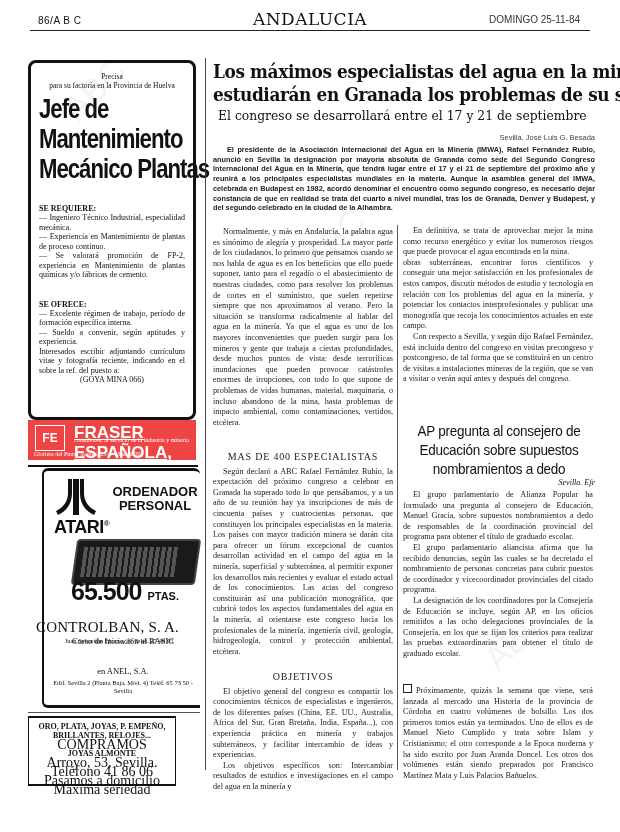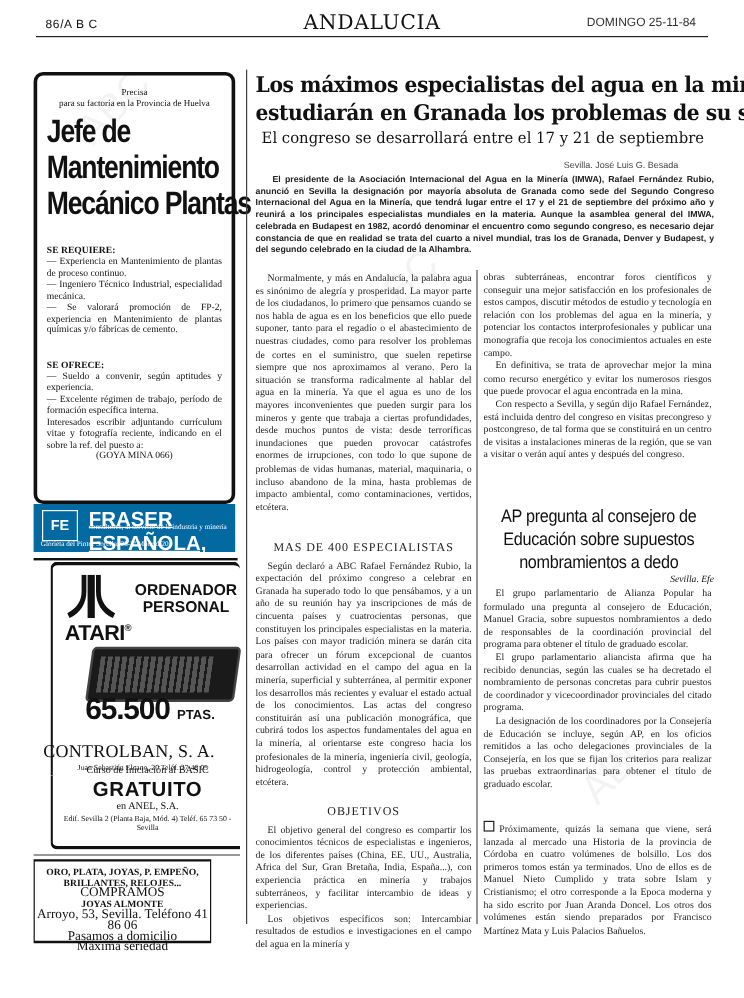--- a/index.html
+++ b/index.html
@@ -14,21 +14,21 @@
   .hdr-right { position: absolute; right: 10px; top: 6px; font-family: "Liberation Sans", sans-serif; font-size: 10px; color: #333; }
 
   
   .ad1 { left: 28px; top: 60px; width: 168px; height: 360px; border: 3px solid #111; border-radius: 8px; box-sizing: border-box; padding: 6px 8px; }
   .ad1 .t1 { font-family: "DejaVu Serif", serif; font-weight: bold; font-size: 14px; text-align: center; line-height: 17px; letter-spacing: 0.3px; }
   .ad1 .small { font-size: 7.5px; text-align: center; line-height: 9px; margin-top: 3px; }
   .ad1 .big { font-family: "Liberation Sans Narrow", "Liberation Sans", sans-serif; font-weight: bold; font-size: 27px; line-height: 30px; letter-spacing: -1.2px; margin-top: 4px; transform: scaleX(0.82); transform-origin: left; white-space: nowrap; }
   .ad1 .sec { font-size: 8px; font-weight: bold; margin-top: 20px; }
   .ad1 .body { font-size: 8px; line-height: 9.5px; text-align: justify; }
   .ad1 .ctr { text-align: center; font-size: 8px; line-height: 9.5px; }
-  .fraser { left: 28px; top: 420px; width: 168px; height: 40px; background: #0369a1; color: #fff; box-sizing: border-box; padding: 4px 6px; }
+  .fraser { left: 28px; top: 420px; width: 168px; height: 40px; background: #ef4444; color: #fff; box-sizing: border-box; padding: 4px 6px; }
   .fraser .logo { position: absolute; left: 7px; top: 5px; width: 28px; height: 24px; border: 1.5px solid #fff; font-family: "Liberation Sans", sans-serif; font-weight: bold; font-size: 12px; line-height: 24px; text-align: center; }
   .fraser .name { position: absolute; left: 46px; top: 3px; font-family: "Liberation Sans", sans-serif; font-weight: bold; font-size: 17px; text-decoration: underline; }
   .fraser .sub { position: absolute; left: 46px; top: 17px; font-size: 6px; line-height: 7px; }
   .fraser .addr { position: absolute; left: 6px; top: 31px; font-size: 6px; }
 
   .sep1 { left: 28px; top: 465px; width: 170px; height: 2px; background: #111; }
 
   .ad2 { left: 42px; top: 468px; width: 158px; height: 178px; border-left: 2px solid #111; border-top: 3px solid #111; border-radius: 6px 6px 0 0; box-sizing: border-box; }
   .atari-logo { position: absolute; left: 12px; top: 8px; width: 40px; height: 36px; }
   .atari-word { position: absolute; left: 10px; top: 46px; font-family: "Liberation Sans", sans-serif; font-weight: bold; font-size: 18px; letter-spacing: -0.5px; }
@@ -42,27 +42,27 @@
 
   .ad2b { left: 42px; top: 646px; width: 158px; height: 62px; border-left: 2px solid #111; border-bottom: 3px solid #111; border-radius: 0 0 0 6px; box-sizing: border-box; }
   .curso { position: absolute; left: 0; top: -10px; width: 158px; text-align: center; font-size: 8.5px; }
   .grat { position: absolute; left: 0; top: 0; width: 158px; text-align: center; font-family: "Liberation Sans", sans-serif; font-weight: bold; font-size: 17px; letter-spacing: 0.5px; }
   .anel { position: absolute; left: 0; top: 20px; width: 158px; text-align: center; font-size: 8.5px; }
   .anel-addr { position: absolute; left: 0; top: 33px; width: 158px; text-align: center; font-size: 6.5px; line-height: 8px; }
 
   .sep2 { left: 28px; top: 712px; width: 172px; height: 1px; background: #555; }
   .ad3 { left: 28px; top: 716px; width: 148px; height: 70px; border: 1px solid #111; border-top-width: 2px; border-bottom-width: 2px; box-sizing: border-box; text-align: center; padding-top: 4px; }
   .ad3 .l1 { font-size: 8px; font-weight: bold; line-height: 9px; }
-  .ad3 .l2 { font-size: 11px; line-height: 9px; }
+  .ad3 .l2 { font-size: 14px; line-height: 9px; }
 
   
   .vline { left: 205px; top: 58px; width: 1px; height: 712px; background: #444; }
   .headline { left: 213px; top: 60px; width: 385px; font-family: "DejaVu Serif", serif; font-weight: bold; font-size: 18px; line-height: 23px; letter-spacing: -0.4px; transform: scaleX(0.94); transform-origin: left; white-space: nowrap; }
   .subhead { left: 218px; top: 108px; width: 380px; font-family: "DejaVu Serif", serif; font-size: 13px; letter-spacing: 0; white-space: nowrap; transform: scaleX(0.95); transform-origin: left; }
-  .byline { left: 440px; top: 133px; width: 155px; text-align: center; font-family: "Liberation Sans", sans-serif; font-size: 7.5px; color: #444; }
+  .byline { left: 440px; top: 133px; width: 155px; text-align: right; font-family: "Liberation Sans", sans-serif; font-size: 7.5px; color: #444; }
   .lead { left: 213px; top: 145px; width: 382px; font-family: "Liberation Sans", sans-serif; font-size: 7.3px; line-height: 9.7px; text-align: justify; text-indent: 14px; font-weight: bold; color: #222; }
 
   .col { font-size: 8.2px; line-height: 10.6px; text-align: justify; color: #222; }
   .col p { margin: 0; text-indent: 10px; }
   .col1 { left: 213px; top: 227px; width: 180px; }
   .col1b { left: 213px; top: 452px; width: 180px; }
   .col1c { left: 213px; top: 672px; width: 180px; }
   .sechead { text-align: center; font-size: 10px; letter-spacing: 0.8px; margin: 0 0 4px 0 !important; text-indent: 0 !important; color: #222; }
   .vline2 { left: 397px; top: 225px; width: 1px; height: 545px; background: #555; }
   .col2 { left: 403px; top: 226px; width: 190px; }
@@ -87,26 +87,26 @@
   <span class="hdr-right">DOMINGO 25-11-84</span>
 </div>
 
 <div class="abs ad1">
   <div class="small">Precisa</div>
   <div class="small" style="margin-top:0">para su factoría en la Provincia de Huelva</div>
   <div class="big">Jefe de</div>
   <div class="big" style="margin-top:0">Mantenimiento</div>
   <div class="big" style="margin-top:0">Mecánico Plantas</div>
   <div class="sec">SE REQUIERE:</div>
+  <div class="body">— Ingeniero Técnico Industrial, especialidad mecánica.</div>
   <div class="body">— Experiencia en Mantenimiento de plantas de proceso continuo.</div>
-  <div class="body">— Ingeniero Técnico Industrial, especialidad mecánica.</div>
   <div class="body">— Se valorará promoción de FP-2, experiencia en Mantenimiento de plantas químicas y/o fábricas de cemento.</div>
   <div class="sec">SE OFRECE:</div>
+  <div class="body">— Excelente régimen de trabajo, período de formación específica interna.</div>
   <div class="body">— Sueldo a convenir, según aptitudes y experiencia.</div>
-  <div class="body">— Excelente régimen de trabajo, período de formación específica interna.</div>
   <div class="body">Interesados escribir adjuntando currículum vitae y fotografía reciente, indicando en el sobre la ref. del puesto a:</div>
   <div class="ctr">(GOYA MINA 066)</div>
 </div>
 
 <div class="abs fraser">
   <div class="logo">FE</div>
   <div class="name">FRASER ESPAÑOLA, S.A.</div>
   <div class="sub">consultores, al servicio de la industria y minería</div>
   <div class="addr">Glorieta del Pintor Sorolla, 25-3º  Madrid-20</div>
 </div>
@@ -126,21 +126,20 @@
   </div>
   <div class="keyboard">
       <div class="keys"></div>
     </div>
   <div class="price"><span>65.500</span> <span class="ptas">PTAS.</span></div>
   <div class="ctrl">CONTROLBAN, S. A.</div>
   <div class="ctrl-addr">Juan Sebastián Elcano, 20  Teléf. 27 48 05</div>
 </div>
 <div class="abs ad2b">
   <div class="curso">Curso de Iniciación al BASIC</div>
-  <div class="grat" style="top:2px">GRATUITO</div>
   <div class="anel">en ANEL, S.A.</div>
   <div class="anel-addr">Edif. Sevilla 2 (Planta Baja, Mód. 4)  Teléf. 65 73 50 - Sevilla</div>
 </div>
 
 <div class="abs sep2"></div>
 
 <div class="abs ad3">
   <div class="l1">ORO, PLATA, JOYAS, P. EMPEÑO,</div>
   <div class="l1">BRILLANTES, RELOJES...</div>
   <div class="l2">COMPRAMOS</div>
@@ -167,22 +166,22 @@
   <p>Según declaró a ABC Rafael Fernández Rubio, la expectación del próximo congreso a celebrar en Granada ha superado todo lo que pensábamos, y a un año de su reunión hay ya inscripciones de más de cincuenta países y cuatrocientas personas, que constituyen los principales especialistas en la materia. Los países con mayor tradición minera se darán cita para ofrecer un fórum excepcional de cuantos desarrollan actividad en el campo del agua en la minería, superficial y subterránea, al permitir exponer los desarrollos más recientes y evaluar el estado actual de los conocimientos. Las actas del congreso constituirán así una publicación monográfica, que cubrirá todos los aspectos fundamentales del agua en la minería, al orientarse este congreso hacia los profesionales de la minería, ingeniería civil, geología, hidrogeología, control y protección ambiental, etcétera.</p>
 </div>
 <div class="abs col col1c">
   <p class="sechead">OBJETIVOS</p>
   <p>El objetivo general del congreso es compartir los conocimientos técnicos de especialistas e ingenieros, de los diferentes países (China, EE. UU., Australia, Africa del Sur, Gran Bretaña, India, España...), con experiencia práctica en minería y trabajos subterráneos, y facilitar intercambio de ideas y experiencias.</p>
   <p>Los objetivos específicos son: Intercambiar resultados de estudios e investigaciones en el campo del agua en la minería y</p>
 </div>
 
 <div class="abs vline2"></div>
 <div class="abs col col2">
+  <p>En definitiva, se trata de aprovechar mejor la mina como recurso energético y evitar los numerosos riesgos que puede provocar el agua encontrada en la mina.</p>
   <p style="text-indent:0">obras subterráneas, encontrar foros científicos y conseguir una mejor satisfacción en los profesionales de estos campos, discutir métodos de estudio y tecnología en relación con los problemas del agua en la minería, y potenciar los contactos interprofesionales y publicar una monografía que recoja los conocimientos actuales en este campo.</p>
-  <p>En definitiva, se trata de aprovechar mejor la mina como recurso energético y evitar los numerosos riesgos que puede provocar el agua encontrada en la mina.</p>
   <p>Con respecto a Sevilla, y según dijo Rafael Fernández, está incluida dentro del congreso en visitas precongreso y postcongreso, de tal forma que se constituirá en un centro de visitas a instalaciones mineras de la región, que se van a visitar o verán aquí antes y después del congreso.</p>
 </div>
 
 <div class="abs ap-head">AP pregunta al consejero de Educación sobre supuestos nombramientos a dedo</div>
 <div class="abs ap-date">Sevilla. Efe</div>
 <div class="abs col col2b">
   <p>El grupo parlamentario de Alianza Popular ha formulado una pregunta al consejero de Educación, Manuel Gracia, sobre supuestos nombramientos a dedo de responsables de la coordinación provincial del programa para obtener el título de graduado escolar.</p>
   <p>El grupo parlamentario aliancista afirma que ha recibido denuncias, según las cuales se ha decretado el nombramiento de personas concretas para cubrir puestos de coordinador y vicecoordinador provinciales del citado programa.</p>
   <p>La designación de los coordinadores por la Consejería de Educación se incluye, según AP, en los oficios remitidos a las ocho delegaciones provinciales de la Consejería, en los que se fijan los criterios para realizar las pruebas extraordinarias para obtener el título de graduado escolar.</p>
 </div>

